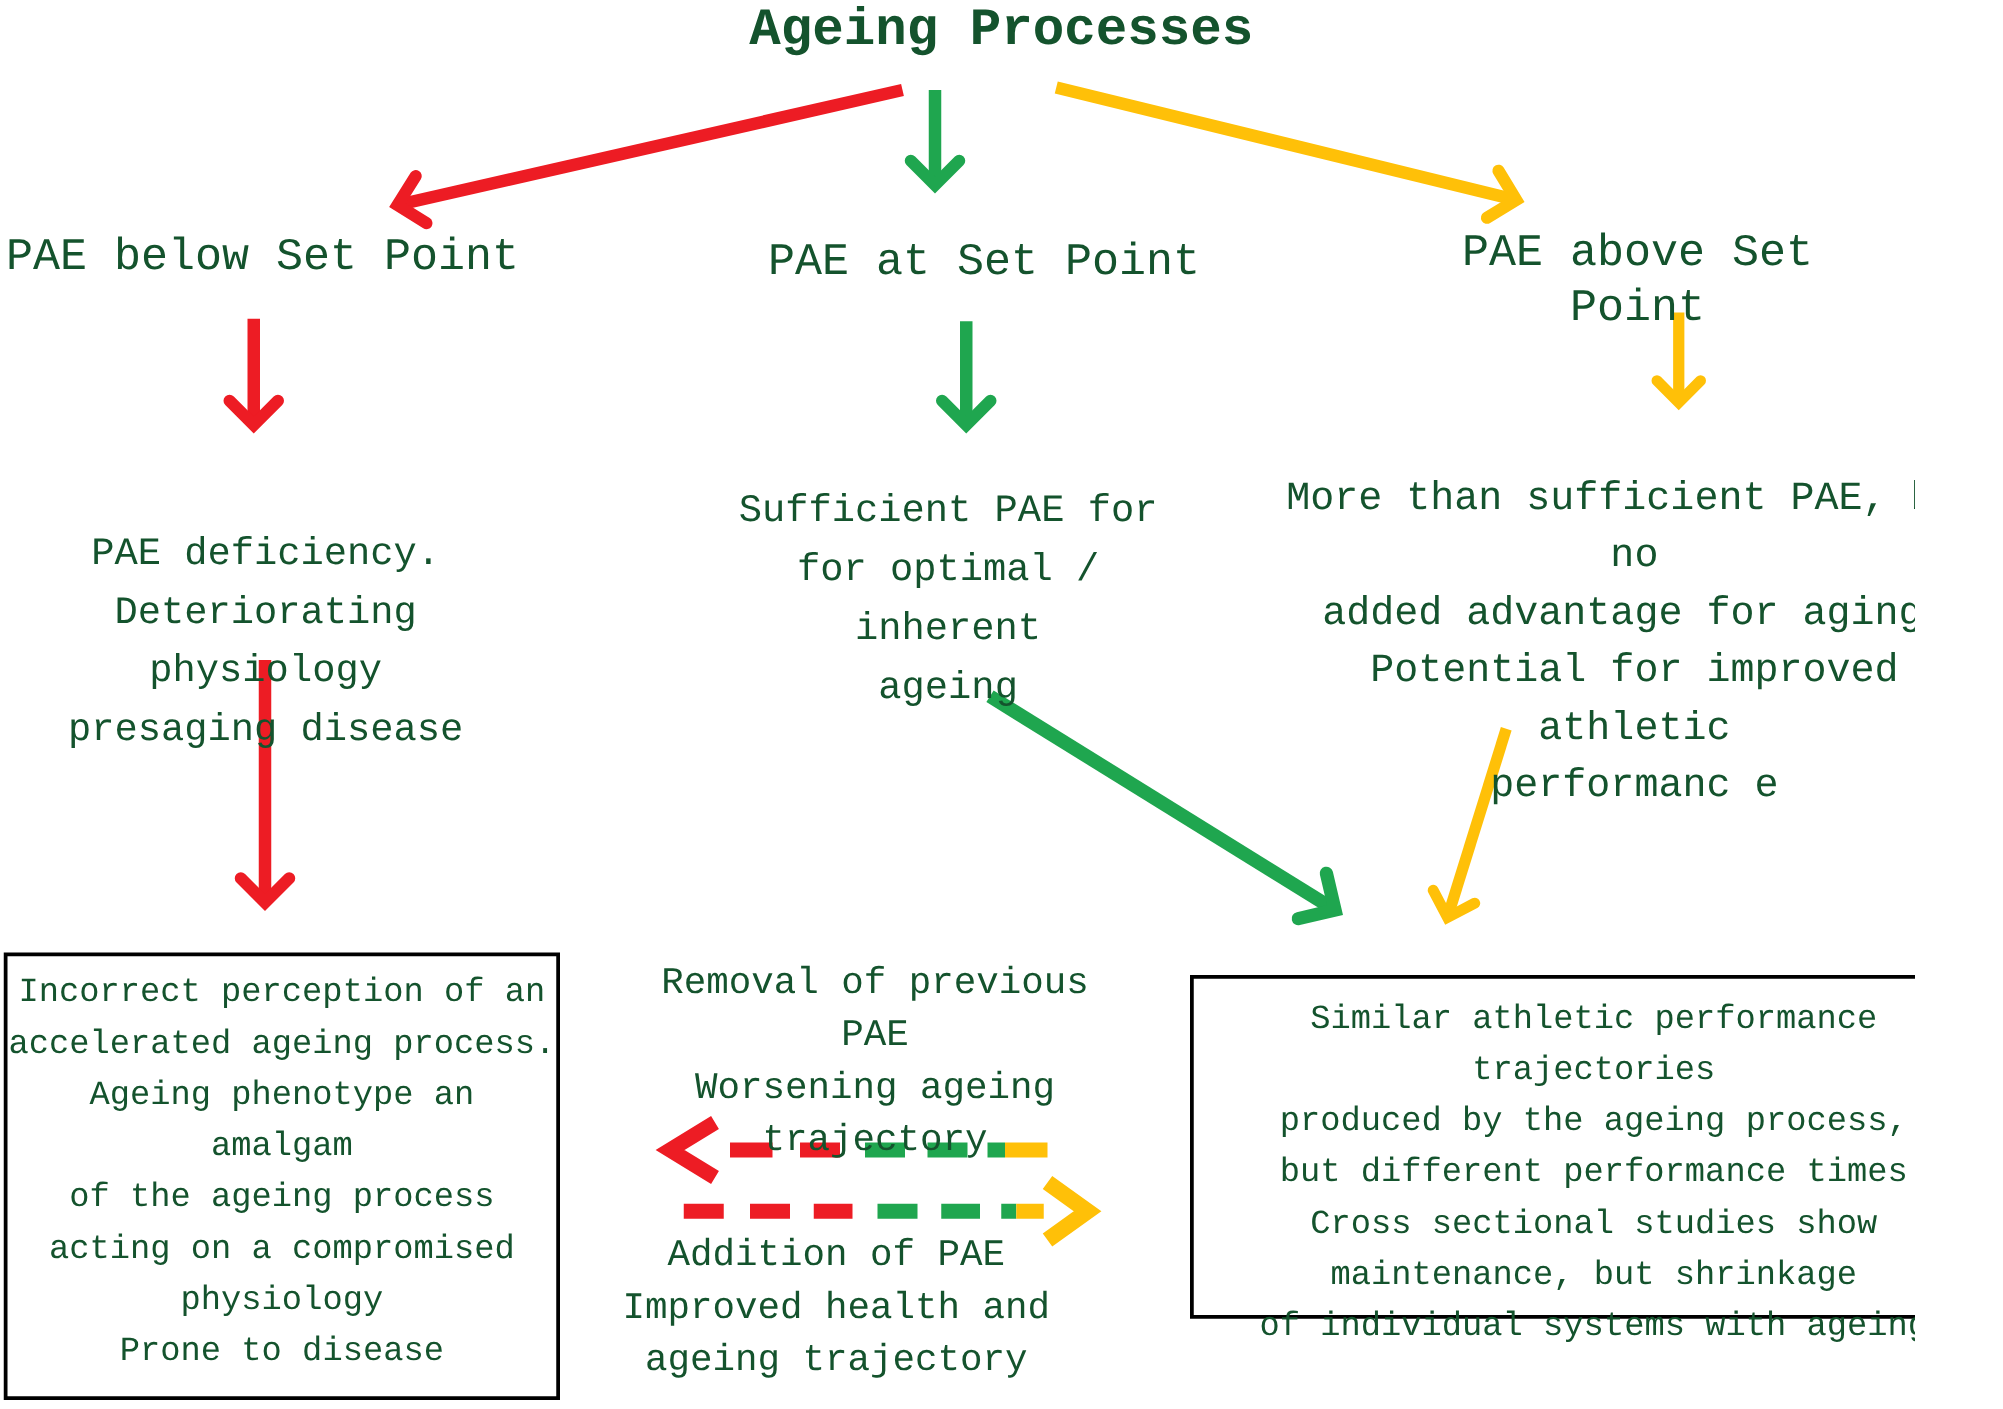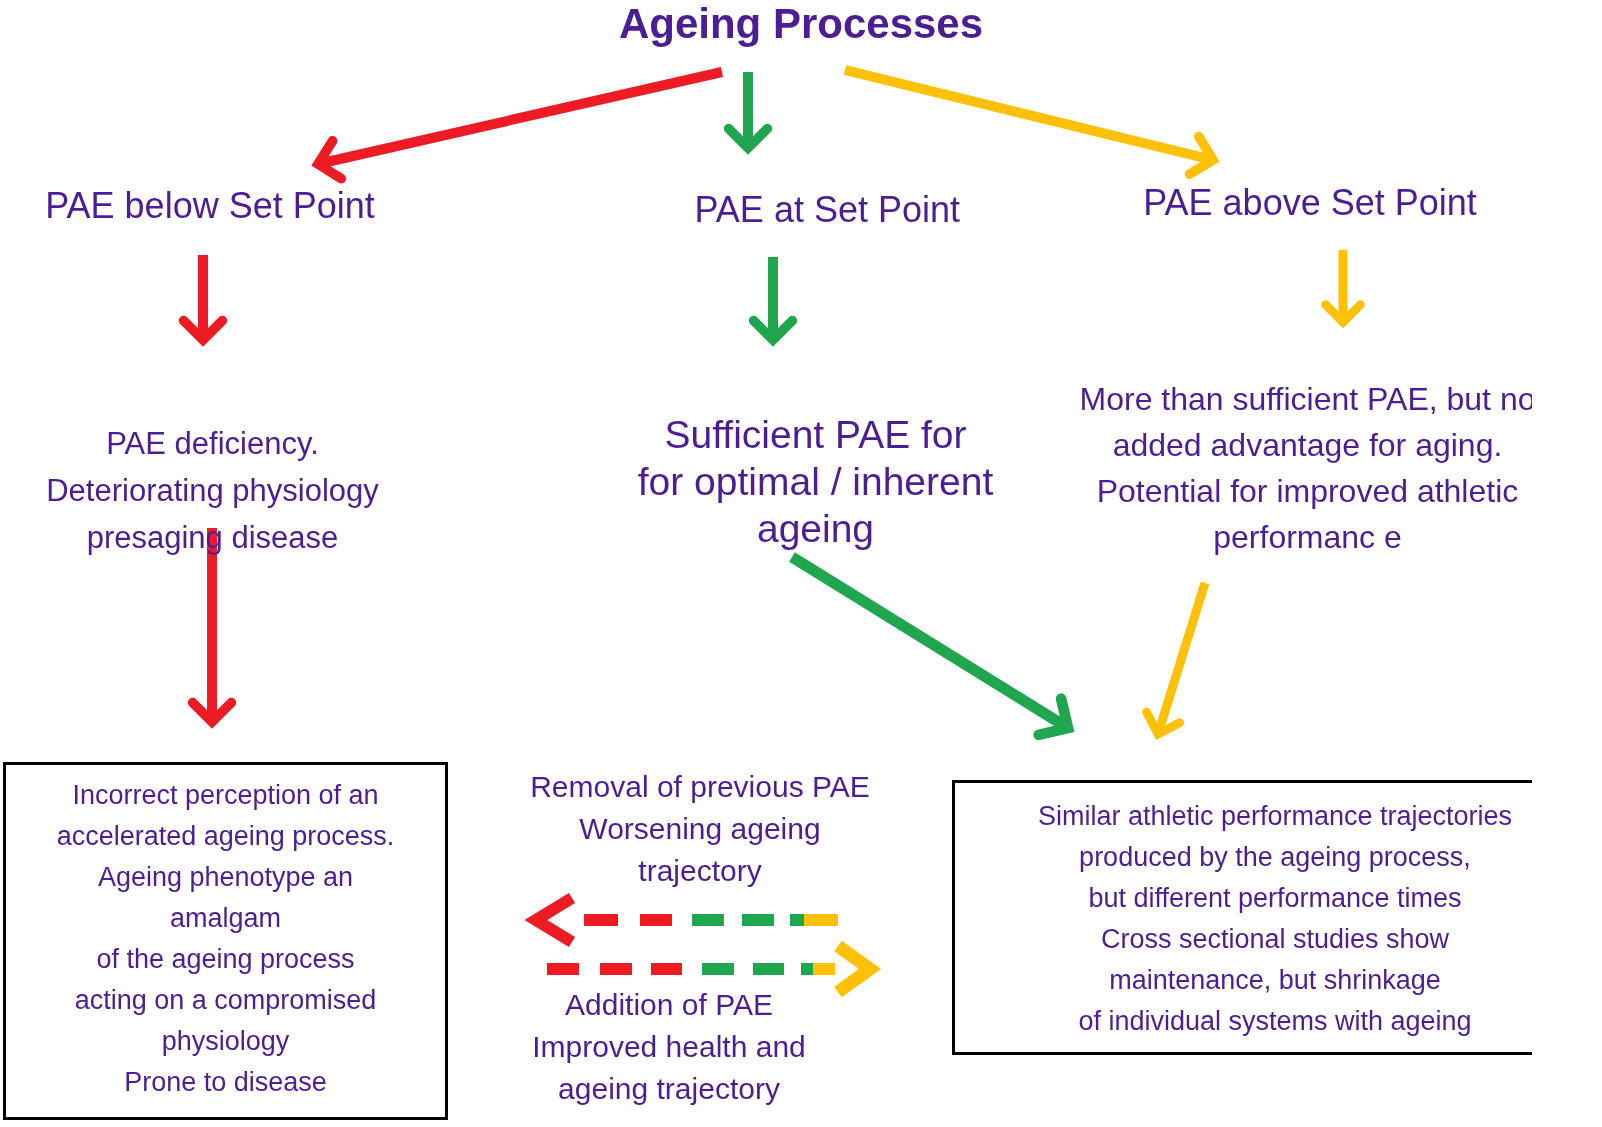--- a/index.html
+++ b/index.html
@@ -1,30 +1,30 @@
 <!DOCTYPE html>
 <html><head>
 <meta charset="utf-8">
 <style>
   html,body { margin:0; padding:0; background:#ffffff; }
   .stage {
     position:relative; width:1532px; height:1127px; background:#ffffff;
-    font-family:Liberation Sans, sans-serif; color:#4c1d95; overflow:hidden;
+    font-family:Liberation Mono, monospace; color:#14532d; overflow:hidden;
   }
   svg.arrows { position:absolute; left:0; top:0; width:1602px; height:1127px; }
   .txt { position:absolute; text-align:center; white-space:pre-line; }
 
   .title        { left:0;    top:-2;   width:1602px; font-size:42px; font-weight:bold; line-height:48px; }
 
   .head-below   { left:0;    top:184px; width:420px;  font-size:36px; line-height:44px; }
   .head-at      { left:600px; top:188px; width:360px; font-size:36px; line-height:44px;text-align:right; }
   .head-above   { left:1120px; top:181px; width:380px; font-size:36px; line-height:44px; }
 
   .body-below   { left:0;     top:376px; width:425px; font-size:31px; line-height:47px;margin-top:44px; }
-  .body-at      { left:633px; top:386px; width:365px; font-size:39px; line-height:47px;margin-top:25px; }
+  .body-at      { left:576px; top:386px; width:365px; font-size:31px; line-height:47px; }
   .body-above   { left:1015px; top:376px; width:585px; font-size:32px; line-height:46px; }
 
   .box { position:absolute; border:3px solid #000000; box-sizing:border-box; text-align:center; white-space:pre-line; }
   .box-left  { left:3px;   top:762px; width:445px; height:358px; font-size:27px; line-height:41px; padding-top:10px; }
   .box-right { left:952px; top:780px; width:646px; height:275px; font-size:27px; line-height:41px; padding-top:13px; }
 
   .legend-removal { left:500px; top:766px; width:400px; font-size:30px; line-height:42px; }
   .legend-addition{ left:469px; top:984px; width:400px; font-size:30px; line-height:42px; }
 </style>
 </head>

